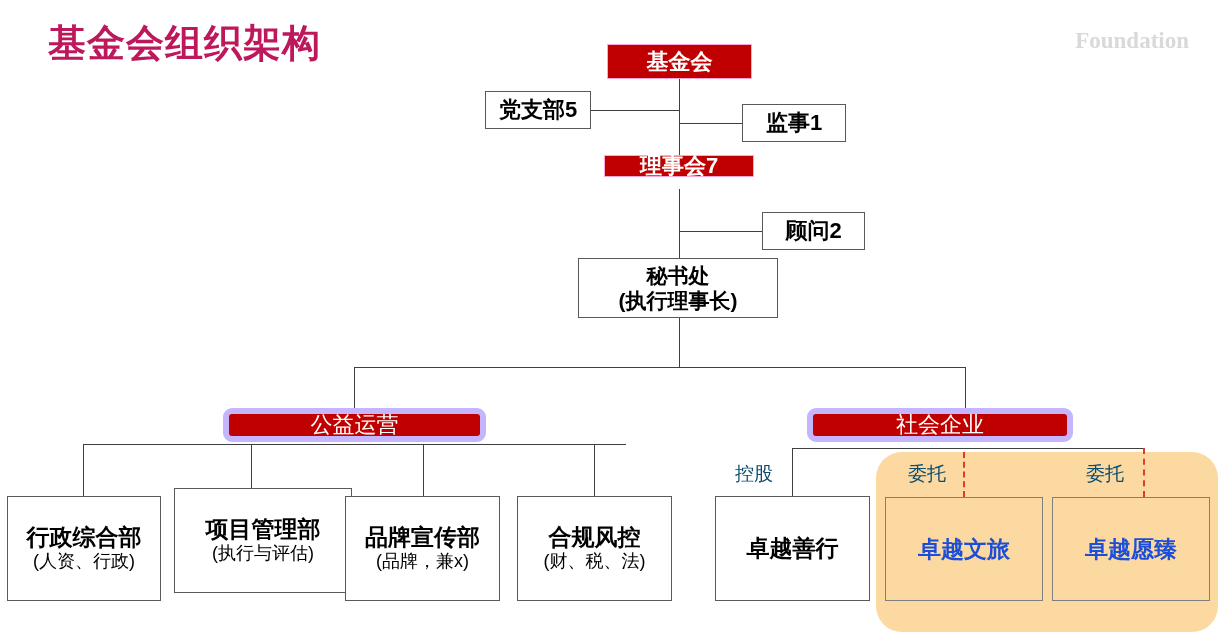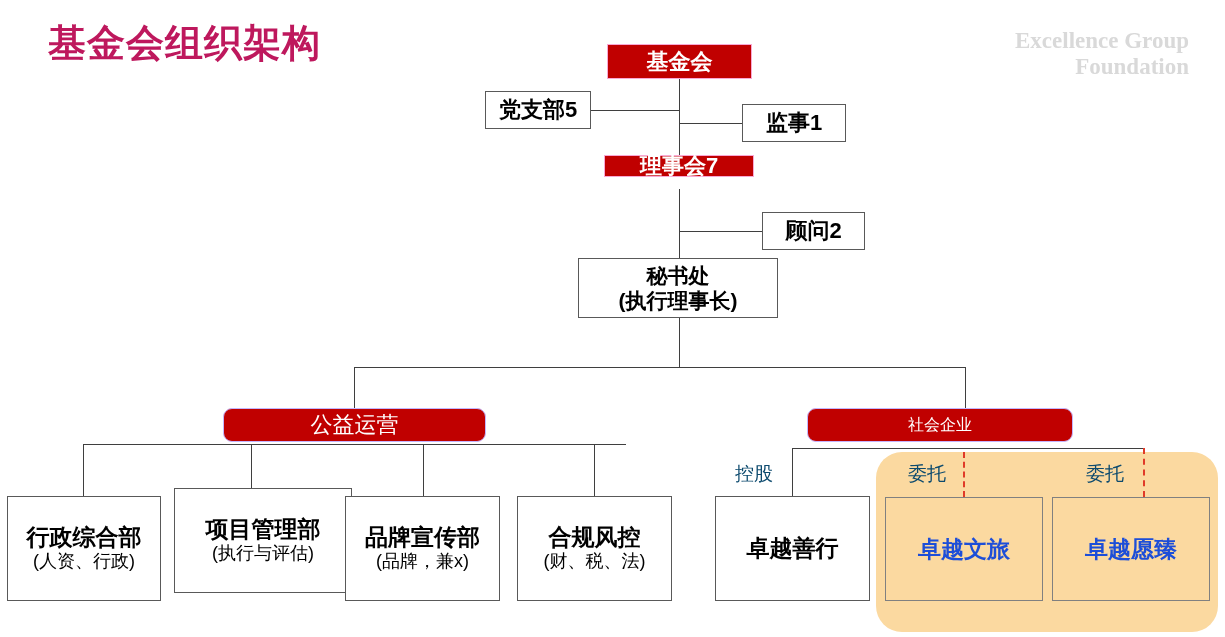--- a/index.html
+++ b/index.html
@@ -62,21 +62,21 @@
     font-weight: bold;
   }
   .box-white {
     background: #ffffff;
     border: 1px solid #595959;
     color: #000000;
     font-weight: bold;
   }
   .box-div {
     background: #C00000;
-    border: 1px solid #c4b5fd;
+    border: 6px solid #c4b5fd;
     border-radius: 9px;
     color: #ffffff;
     font-weight: normal;
   }
   .dept-main {
     font-weight: bold;
     line-height: 1.12;
   }
   .dept-sub {
     font-weight: normal;
@@ -130,21 +130,20 @@
   }
 </style>
 </head>
 <body>
 
 <div id="canvas">
 
   <div class="page-title">基金会组织架构</div>
 
   <div class="watermark">
-    <div>Excellence Group</div>
     <div>Foundation</div>
   </div>
 
   <div class="ln ln-v" style="left:679px; top:79px; height:76px;"></div>
 
   <div class="ln ln-h" style="left:591px; top:110px; width:89px;"></div>
 
   <div class="ln ln-h" style="left:679px; top:123px; width:64px;"></div>
 
   <div class="ln ln-v" style="left:679px; top:189px; height:69px;"></div>
@@ -195,21 +194,21 @@
 
   <div class="box box-white" style="left:578px; top:258px; width:200px; height:60px; font-size:21px; line-height:1.2;">
     <span>秘书处</span>
     <span>(执行理事长)</span>
   </div>
 
   <div class="box box-div" style="left:223px; top:408px; width:263px; height:34px; font-size:22px;">
     <span>公益运营</span>
   </div>
 
-  <div class="box box-div" style="left:807px; top:408px; width:266px; height:34px; font-size:16px;align-items:center;">
+  <div class="box box-div" style="left:807px; top:408px; width:266px; height:34px; font-size:22px;align-items:center;">
     <span>社会企业</span>
   </div>
 
   <div class="box box-white" style="left:7px; top:496px; width:154px; height:105px;">
     <span class="dept-main" style="font-size:23px;">行政综合部</span>
     <span class="dept-sub" style="font-size:18px;">(人资、行政)</span>
   </div>
 
   <div class="box box-white" style="left:174px; top:488px; width:178px; height:105px;">
     <span class="dept-main" style="font-size:23px;">项目管理部</span>

